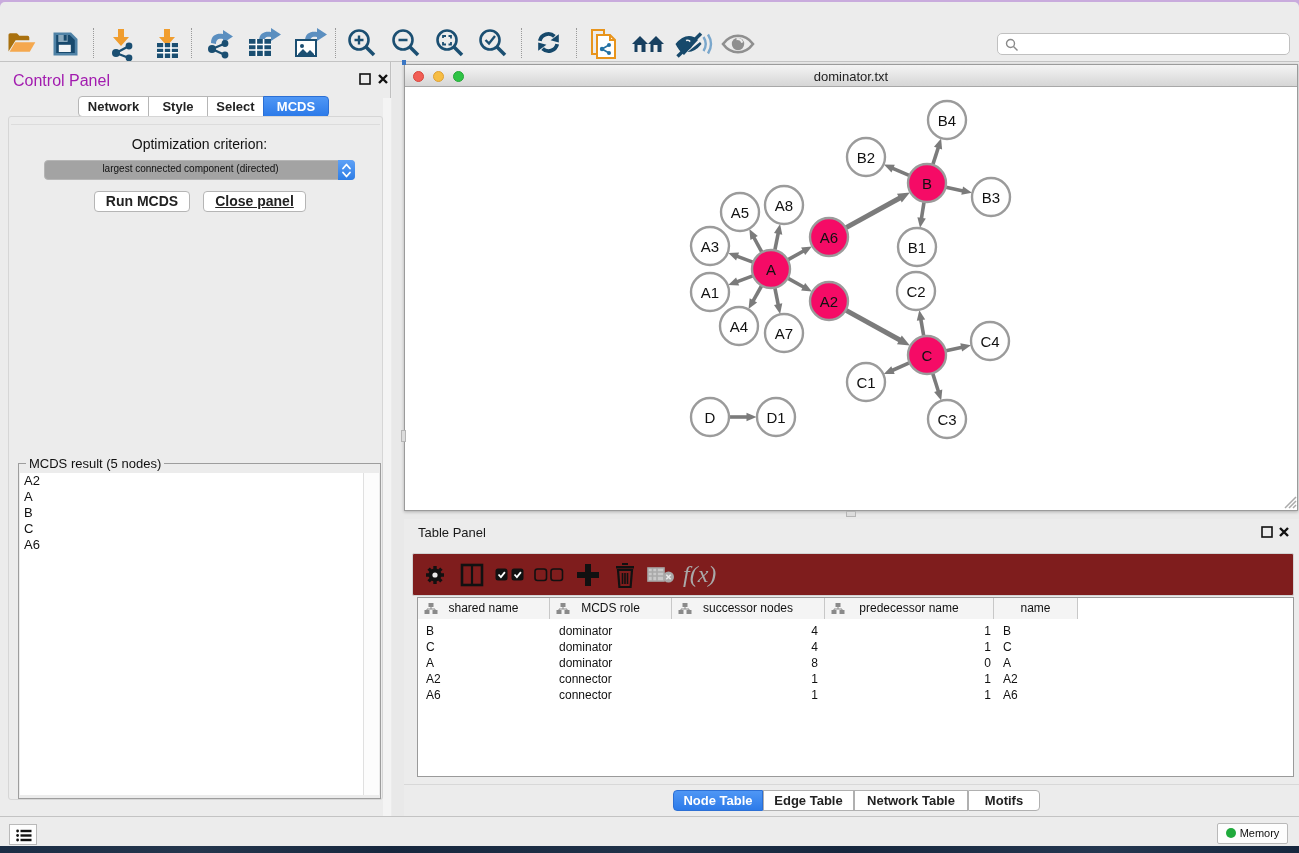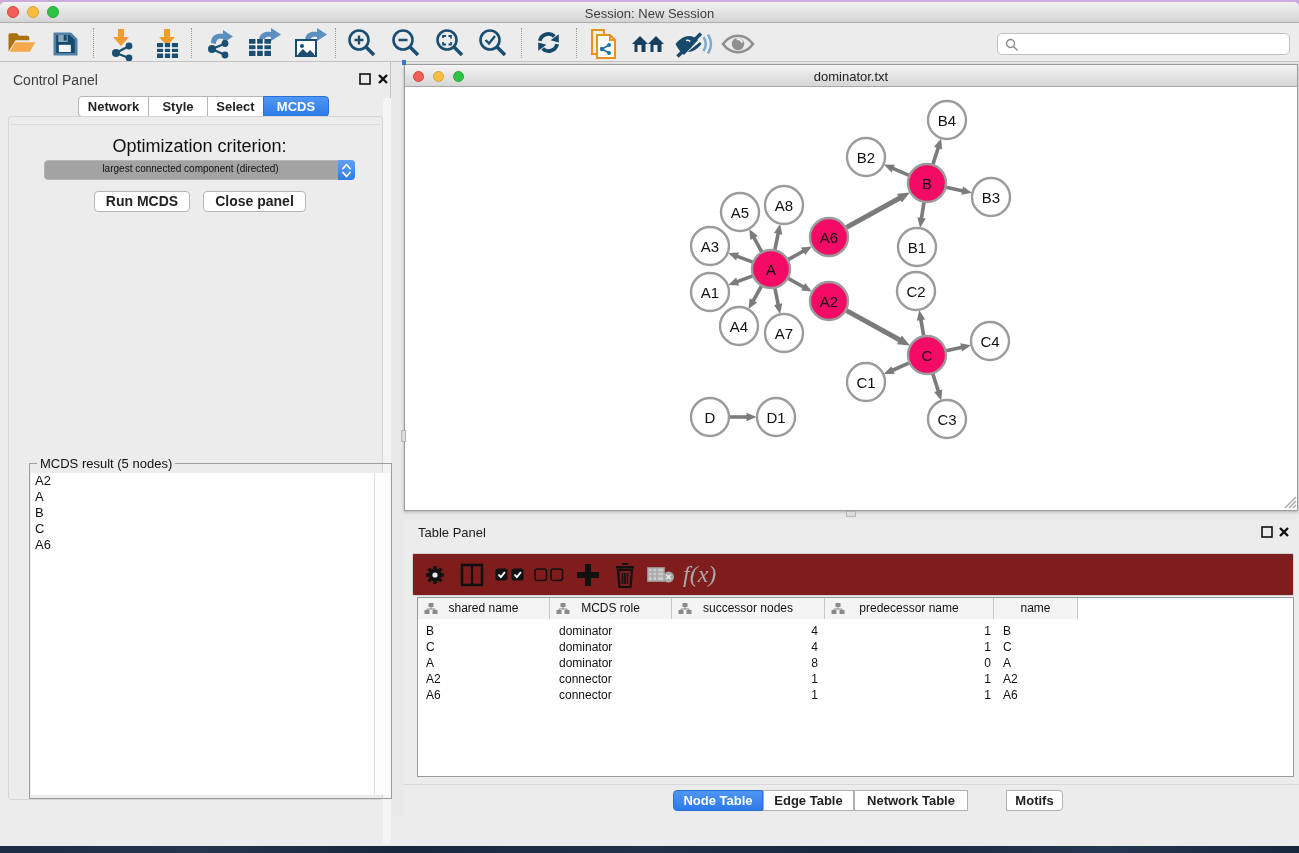--- a/index.html
+++ b/index.html
@@ -11,34 +11,34 @@
 #titlebar { position:absolute; left:0; top:0; width:1299px; height:21px; background:linear-gradient(#f2f2f2,#d4d4d4); border-bottom:1px solid #ababab; border-radius:5px 5px 0 0; }
 .light { position:absolute; top:4px; width:12px; height:12px; border-radius:50%; }
 #titletext { position:absolute; top:4px; width:100%; text-align:center; font-size:13px; color:#3c3c3c; }
 
 #toolbar { position:absolute; left:0; top:21px; width:1299px; height:39px; background:#ececec; border-bottom:1px solid #c3c3c3; }
 .tsep { position:absolute; top:5px; height:30px; width:0; border-left:1px dotted #9a9a9a; }
 .ticon { position:absolute; top:4px; }
 #searchbox { position:absolute; left:997px; top:10px; width:293px; height:22px; background:#fff; border:1px solid #c0c0c0; border-radius:5px; }
 
 #cpanel { position:absolute; left:0; top:60px; width:391px; height:754px; background:#ececec; border-right:1px solid #c0c0c0; }
-#cp-title { position:absolute; left:13px; top:10px; font-size:14px; color:#404040; }
+#cp-title { position:absolute; left:13px; top:10px; font-size:16px; color:#a21caf; }
 .panicon { position:absolute; font-size:12px; color:#111; }
 
 .tab { position:absolute; top:34px; height:21px; background:#fff; border:1px solid #b6b6b6; font-size:13px; font-weight:bold; color:#222; text-align:center; line-height:19px; }
 
 #cp-outer { position:absolute; left:8px; top:54px; width:375px; height:684px; background:#ececec; border:1px solid #d6d6d6; border-radius:3px; }
 #cp-inner { position:absolute; left:2px; top:7px; width:369px; height:671px; background:#ececec; border-top:1px solid #dcdcdc; }
-#optlabel { position:absolute; left:0; top:19px; width:391px; text-align:center; font-size:18px; color:#111; }
+#optlabel { position:absolute; left:0; top:19px; width:391px; text-align:center; font-size:14px; color:#111; }
 #dropdown { position:absolute; width:311px; height:20px; background:#a3a3a3; border:1px solid #b5b5b5; border-radius:4px; font-size:10px; color:#111; }
 #dropdown .dtext { position:absolute; left:0; right:18px; top:2px; text-align:center; }
 #dstepper { position:absolute; right:-1px; top:-1px; width:17px; height:20px; background:linear-gradient(#5ea1f7,#2e7de5); border-radius:0 4px 4px 0; }
 .btn { position:absolute; top:190px; height:21px; background:#fff; border:1px solid #b5b5b5; border-radius:4px; font-size:14px; font-weight:bold; color:#222; text-align:center; line-height:19px; }
 
-#fieldset { position:absolute; left:20px; top:346px; width:363px; height:336px; border:1px solid #9d9d9d; }
+#fieldset { position:absolute; left:9px; top:346px; width:363px; height:336px; border:1px solid #9d9d9d; }
 #fieldlegend { position:absolute; left:7px; top:-8px; background:#ececec; padding:0 3px; font-size:13px; color:#111; }
 #mcdslist { position:absolute; left:1px; top:9px; width:345px; height:322px; background:#fff; font-size:13px; color:#111; }
 #mcdslist div { height:16px; line-height:16px; padding-left:4px; }
 #listscroll { position:absolute; right:1px; top:9px; width:16px; height:322px; background:#fcfcfc; border-left:1px solid #e0e0e0; }
 
 #desktop { position:absolute; left:392px; top:60px; width:907px; height:754px; background:#e9e9e9; }
 
 #netwin { position:absolute; left:404px; top:62px; width:894px; height:447px; background:#fff; border:1px solid #9b9b9b; box-shadow:0 1px 3px rgba(0,0,0,.25); }
 #nettitle { position:absolute; left:0; top:0; width:100%; height:22px; background:linear-gradient(#f4f4f4,#d6d6d6); border-bottom:1px solid #a8a8a8; }
 #nettext { position:absolute; top:4px; width:100%; text-align:center; font-size:13px; color:#222; }
@@ -59,26 +59,20 @@
 
 .thead { line-height:21px; text-align:center; }
 .thead .hicon { position:absolute; left:6px; top:4px; }
 .trow { left:0; width:871px; }
 .trow span { position:absolute; top:0; height:16px; line-height:16px; }
 .trow .num { width:80px; text-align:right; }
 </style>
 </head>
 <body>
 <div id="win">
-  <div id="titlebar">
-    <div class="light" style="left:7px;background:#f15e55;border:1px solid #d8453d;"></div>
-    <div class="light" style="left:27px;background:#f6bd43;border:1px solid #dfa133;"></div>
-    <div class="light" style="left:47px;background:#2fc345;border:1px solid #24a838;"></div>
-    <div id="titletext">Session: New Session</div>
-  </div>
   <div id="toolbar">
     <div class="tsep" style="left:93px"></div>
     <div class="tsep" style="left:191px"></div>
     <div class="tsep" style="left:335px"></div>
     <div class="tsep" style="left:521px"></div>
     <div class="tsep" style="left:576px"></div>
     <svg class="ticon" style="left:7px;top:8px" width="30" height="23" viewBox="0 0 30 23">
       <path d="M1.5,20.5 L1.5,3.8 Q1.5,2.2 3.2,2.2 L9.3,2.2 Q10.2,2.2 10.7,2.9 L12.3,4.8 L20.6,4.8 Q22.3,4.8 22.3,6.6 L22.3,9.3 L8.6,9.3 L1.5,20.5 z" fill="#a9710f"></path>
       <path d="M8.2,11.2 L28.3,11.2 L22.8,20.8 L2.6,20.8 z" fill="#f5a84e"></path>
     </svg>
@@ -204,21 +198,21 @@
       <div id="optlabel" style="left:4px;width:100%;">Optimization criterion:</div>
       <div id="dropdown" style="left:35px;top:43px;">
         <div class="dtext">largest connected component (directed)</div>
         <div id="dstepper">
           <svg width="17" height="21" viewBox="0 0 17 21">
               <path d="M5 8.5 L8.5 4.5 L12 8.5 M5 12.5 L8.5 16.5 L12 12.5" fill="none" stroke="#fff" stroke-width="1.8" stroke-linecap="round" stroke-linejoin="round"></path>
             </svg>
         </div>
       </div>
       <div class="btn" style="left:85px;top:74px;width:96px;">Run MCDS</div>
-      <div class="btn" style="left:194px;top:74px;width:103px;">Close panel</div>
+      <div class="btn" style="left:194px;top:74px;width:103px;text-decoration:underline;">Close panel</div>
       <div id="fieldset">
         <div id="fieldlegend">MCDS result (5 nodes)</div>
         <div id="mcdslist">
             <div>A2</div>
             <div>A</div>
             <div>B</div>
             <div>C</div>
             <div>A6</div>
           </div>
         <div id="listscroll"></div>
@@ -439,19 +433,34 @@
           <span style="left:141px">connector</span>
           <span class="num" style="left:320px">1</span>
           <span class="num" style="left:493px">1</span>
           <span style="left:585px">A6</span>
         </div>
     </div>
     <div style="position:absolute;left:0;top:265px;width:895px;height:0;border-top:1px solid #d8d8d8;"></div>
     <div class="ttab seltab" style="left:269px;top:271px;width:90px;border-radius:4px 0 0 4px;">Node Table</div>
     <div class="ttab" style="left:359px;top:271px;width:91px;">Edge Table</div>
     <div class="ttab" style="left:450px;top:271px;width:114px;">Network Table</div>
-    <div class="ttab" style="left:564px;top:271px;width:57px;border-radius:0 4px 4px 0;margin-left:38px;">Motifs</div>
+    <div class="ttab" style="left:564px;top:271px;width:72px;border-radius:0 4px 4px 0;">Motifs</div>
+  </div>
+  <div id="statusbar">
+    <div id="hambtn">
+        <svg width="16" height="13" viewBox="0 0 16 13" style="position:absolute;left:6px;top:4px">
+          <g fill="#111">
+            <circle cx="1.6" cy="2" r="1.4"></circle>
+            <circle cx="1.6" cy="6.5" r="1.4"></circle>
+            <circle cx="1.6" cy="11" r="1.4"></circle>
+            <rect x="4.5" y="0.8" width="11" height="2.4"></rect>
+            <rect x="4.5" y="5.3" width="11" height="2.4"></rect>
+            <rect x="4.5" y="9.8" width="11" height="2.4"></rect>
+          </g>
+        </svg>
+      </div>
+    <div id="membtn"><span style="display:inline-block;width:10px;height:10px;border-radius:50%;background:#1faa3c;vertical-align:-1px;margin-right:4px;"></span>Memory</div>
   </div>
 </div>
 <div style="position:absolute;left:401px;top:430px;width:5px;height:12px;background:#dcdcdc;border:1px solid #b5b5b5;"></div>
 <div style="position:absolute;left:402px;top:60px;width:4px;height:5px;background:#3b77c4;"></div>
 <div style="position:absolute;left:846px;top:511px;width:10px;height:6px;background:#dcdcdc;border:1px solid #b5b5b5;"></div>
 <div id="bottomstrip"></div>
 
 </body></html>

